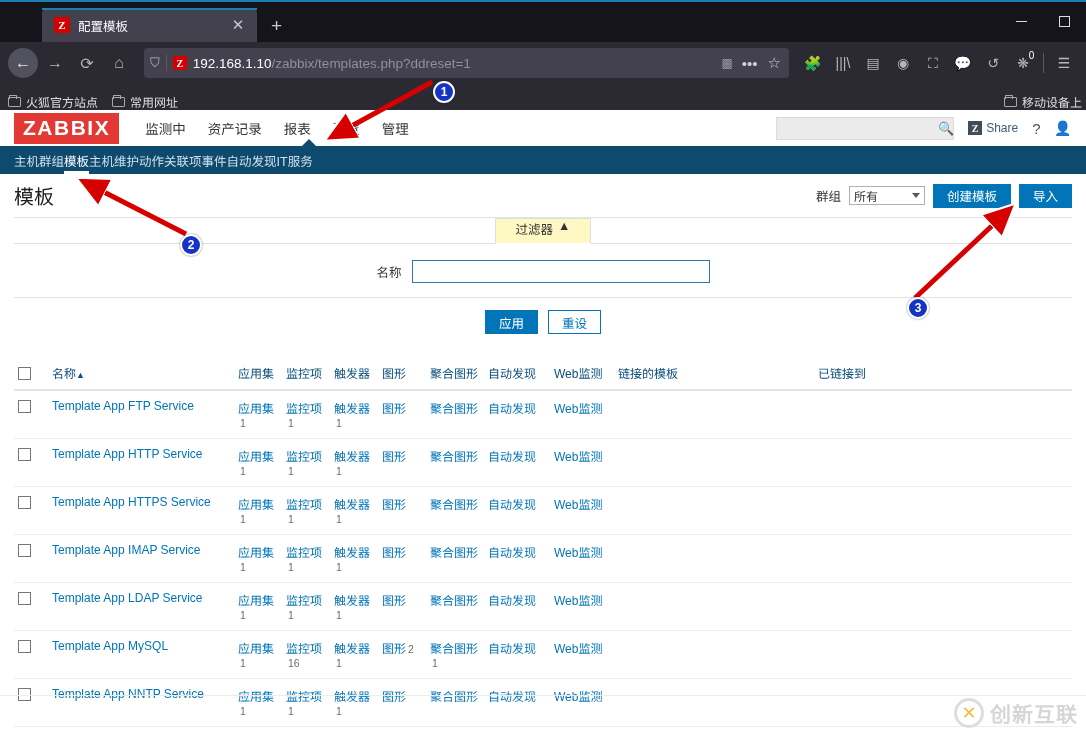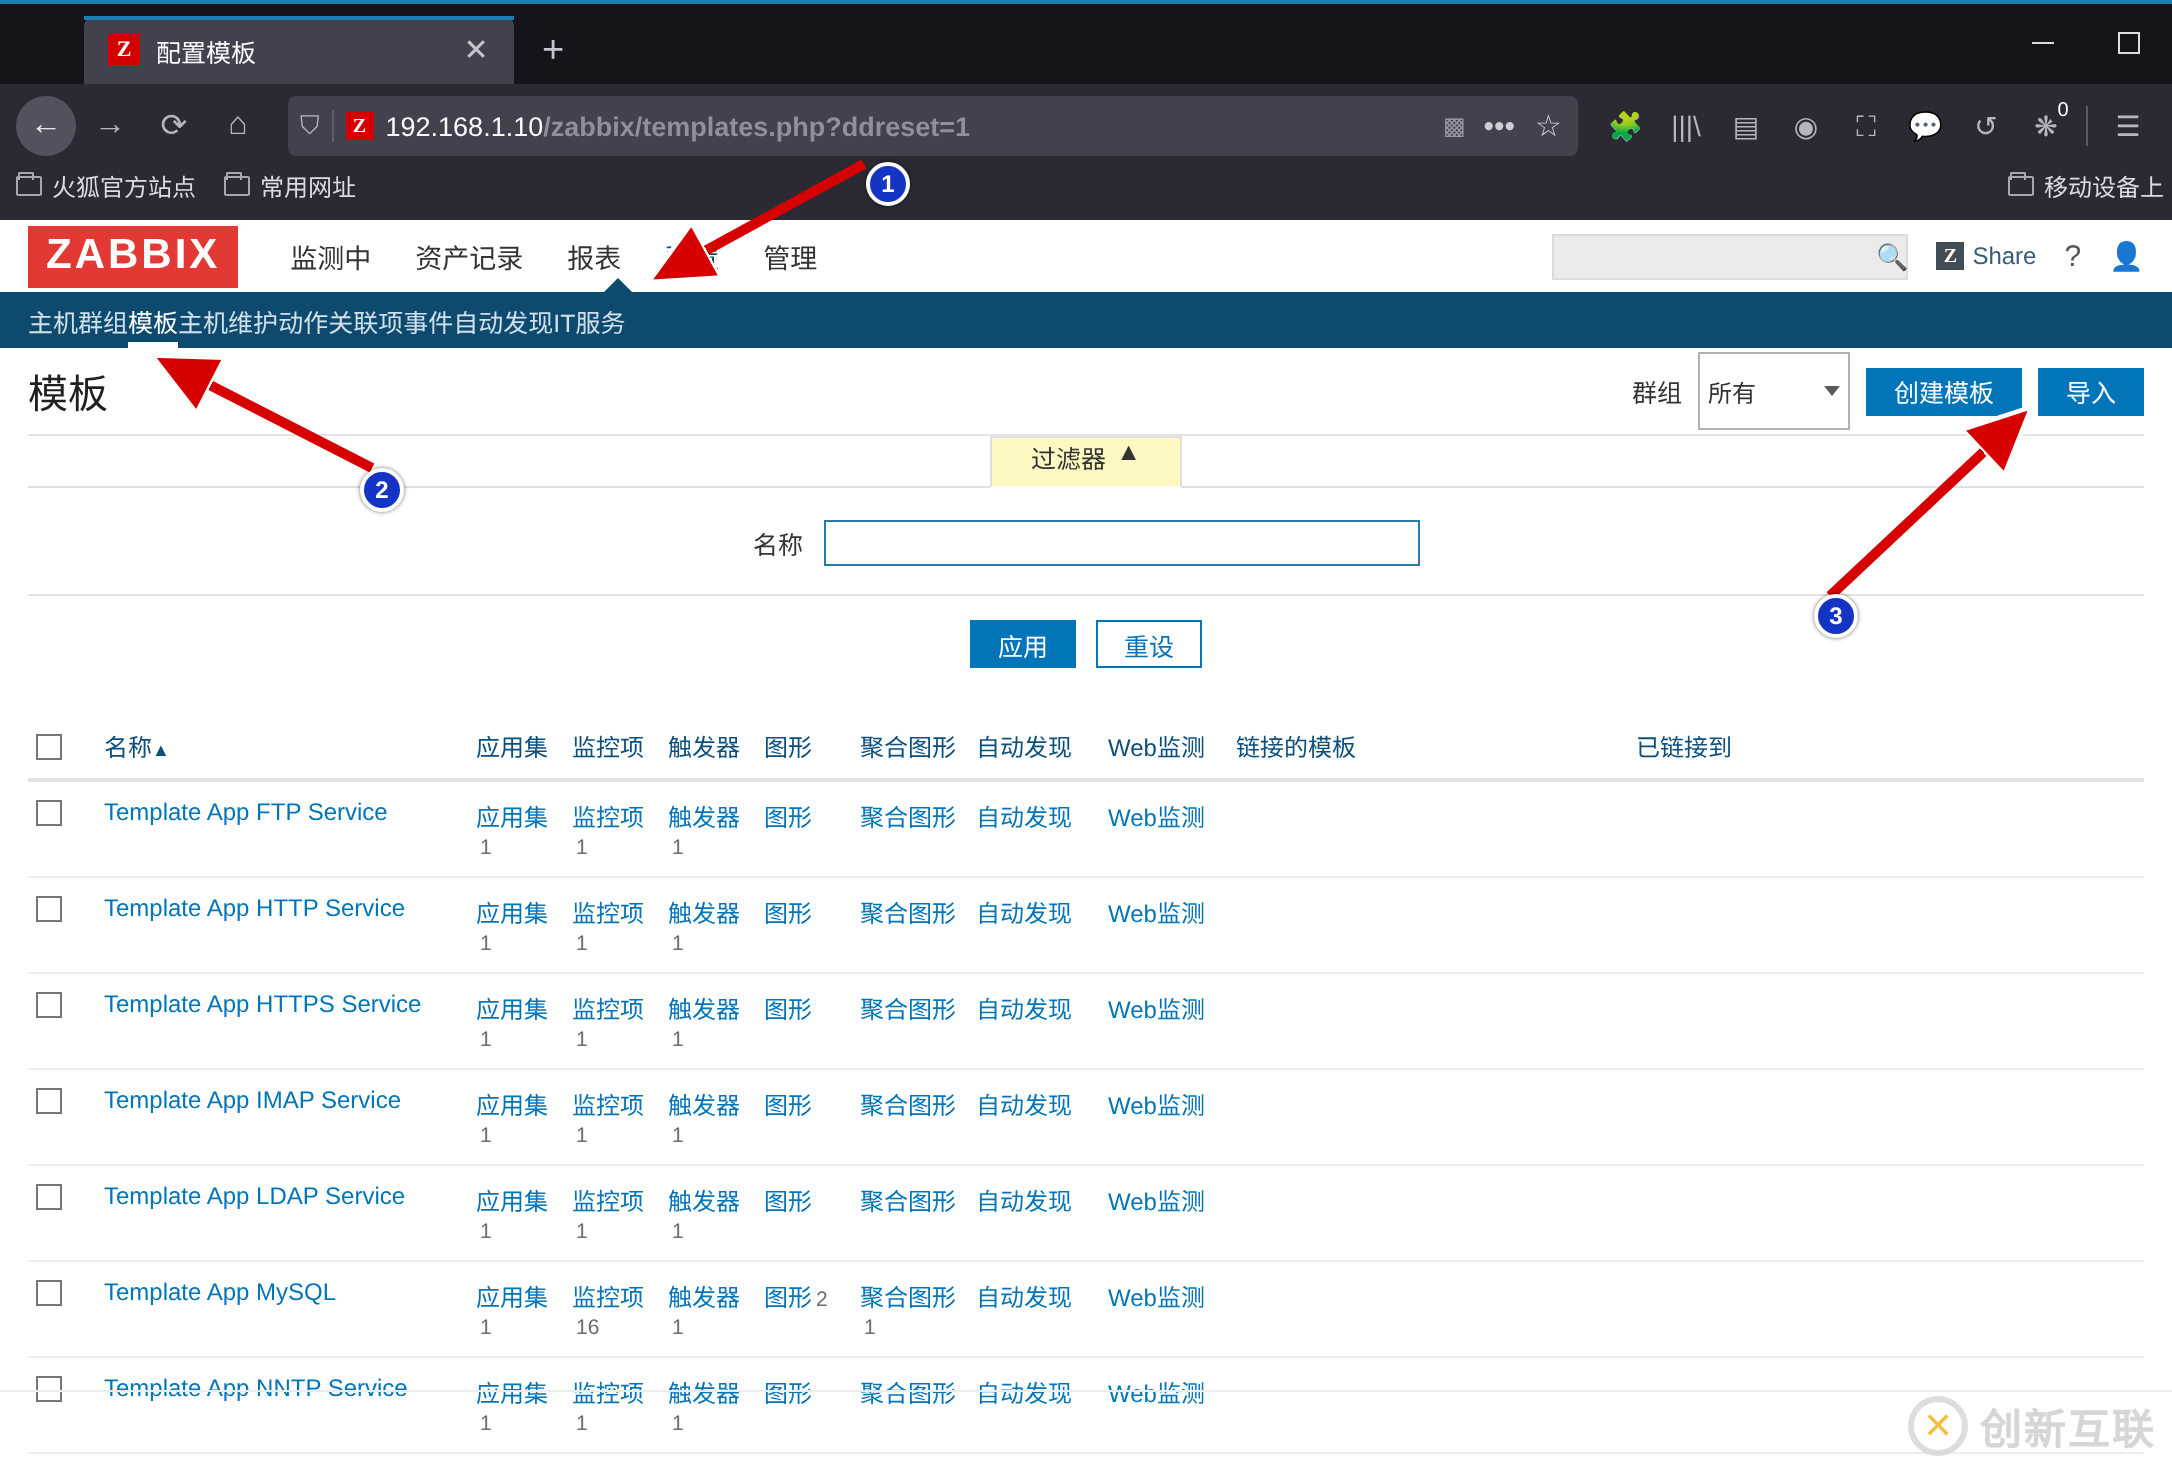--- a/index.html
+++ b/index.html
@@ -70,39 +70,39 @@
   }
   .url-shield { color: #b6b5bd; font-size: 13px; }
   .url-sep { width: 1px; height: 16px; background: #5b5a66; }
   .url-fav {
     width: 14px; height: 14px; background: #d40000; flex: none;
     color: #fff; font-size: 10px; font-weight: bold;
     display: flex; align-items: center; justify-content: center;
     font-family: "Liberation Serif", serif;
   }
   .url-text { flex: 1; white-space: nowrap; overflow: hidden; }
-  .url-text .dim { color: #8f8f9d; font-weight: bold; }
+  .url-text .dim { color: #8f8f9d; }
   .url-qr { font-size: 12px; color: #9a99a5; letter-spacing: -1px; }
   .url-dots { color: #cfced6; font-size: 15px; padding: 0 4px; cursor: pointer; }
   .url-star { color: #cfced6; font-size: 15px; padding-right: 2px; cursor: pointer; }
   .ext-row { display: flex; align-items: center; gap: 2px; }
   .ext-ico {
     width: 28px; height: 28px; display: flex; align-items: center;
     justify-content: center; color: #b6b5bd; font-size: 14px;
     cursor: pointer; position: relative;
   }
   .ext-badge {
     position: absolute; top: -1px; right: -2px; min-width: 15px; height: 15px;
     border-radius: 8px; background: #2b2a33; color: #fff; font-size: 10px;
     display: flex; align-items: center; justify-content: center; padding: 0 3px;
   }
   .ext-sep { width: 1px; height: 20px; background: #5b5a66; margin: 0 4px; }
 
   .bookmarks {
-    height: 26px; background: #2b2a33; display: flex; align-items: flex-start;
+    height: 26px; background: #2b2a33; display: flex; align-items: flex-end;
     padding: 0 8px; gap: 14px; color: #dcdbe2; font-size: 12px;
     position: relative;
   }
   .bm { display: flex; align-items: center; gap: 5px; cursor: pointer; white-space: nowrap; }
   .bm-folder {
     width: 13px; height: 10px; border: 1px solid #a8a7b0;
     border-radius: 1px; position: relative; flex: none;
   }
   .bm-folder::before {
     content: ""; position: absolute; top: -3px; left: 0; width: 6px;
@@ -175,21 +175,21 @@
 
   
   .zx-body { padding: 0 14px; }
   .page-head {
     height: 44px; display: flex; align-items: center; border-bottom: 1px solid #e3e3e3;
   }
   .page-title { font-size: 20px; color: #1f1f1f; font-weight: normal; }
   .page-ctl { margin-left: auto; display: flex; align-items: center; gap: 8px; }
   .ctl-label { font-size: 12.5px; color: #333; }
   .zx-select {
-    width: 76px; height: 39px; border: 1px solid #b1b1b1; background: #fff;
+    width: 76px; height: 19px; border: 1px solid #b1b1b1; background: #fff;
     font-size: 12px; color: #333; display: flex; align-items: center;
     padding: 0 4px; position: relative; cursor: pointer;
   }
   .zx-select .sv { flex: 1; }
   .zx-select .caret {
     border-left: 4px solid transparent; border-right: 4px solid transparent;
     border-top: 5px solid #5a5a5a;
   }
   .btn {
     height: 24px; padding: 0 13px; font-size: 12.5px; cursor: pointer;

